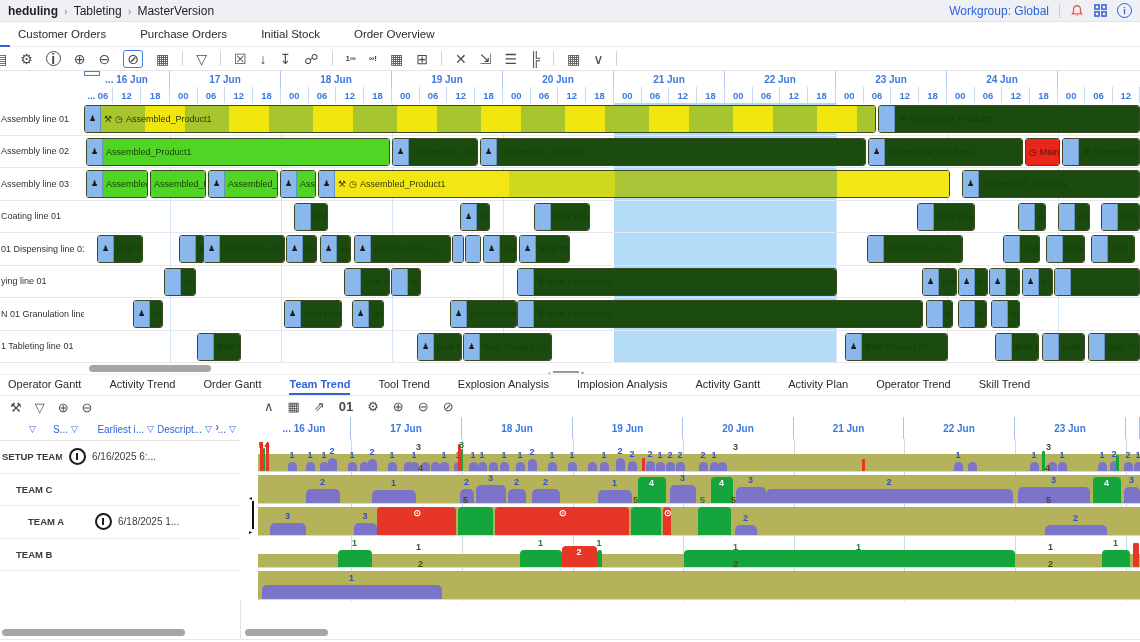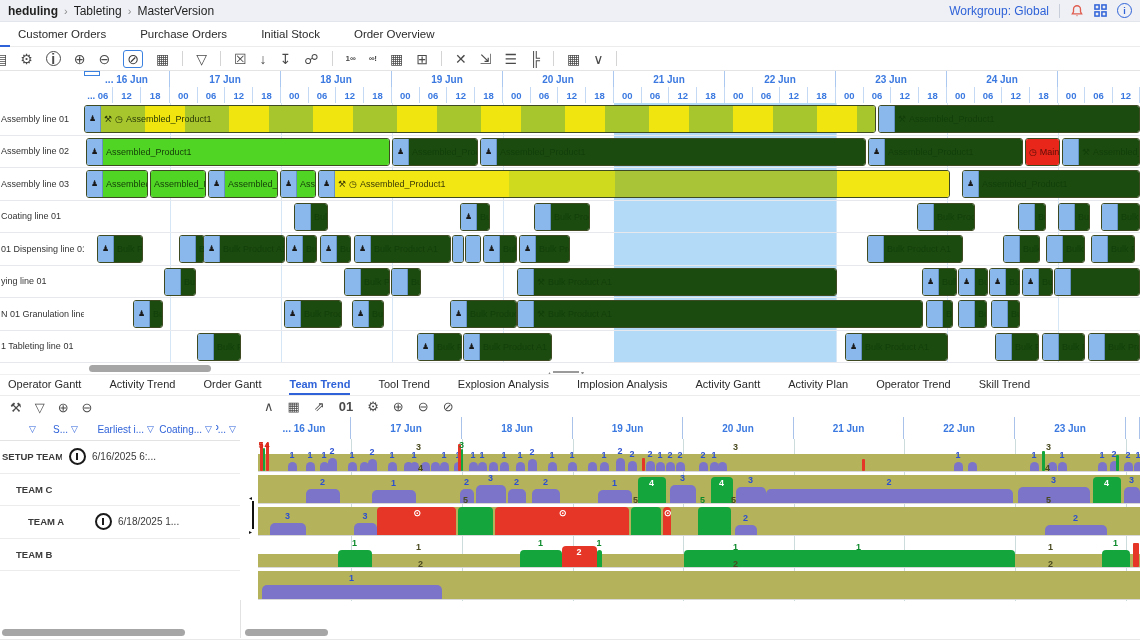--- a/index.html
+++ b/index.html
@@ -720,21 +720,21 @@
         </div>
         <div class="bl-hc" style="width: 42px;">
           <span>S...</span>
           <span class="fun">▽</span>
         </div>
         <div class="bl-hc" style="width: 76px;">
           <span>Earliest i...</span>
           <span class="fun">▽</span>
         </div>
         <div class="bl-hc" style="width: 58px;">
-          <span>Coating...</span>
+          <span>Descript...</span>
           <span class="fun">▽</span>
         </div>
         <div class="bl-hc" style="width: 24px;">
           <span>P...</span>
           <span class="fun">▽</span>
         </div>
       </div>
     <div id="blBody">
         <div class="bl-row">
           <span class="tname" style="padding-left: 2px;">SETUP TEAM</span>

